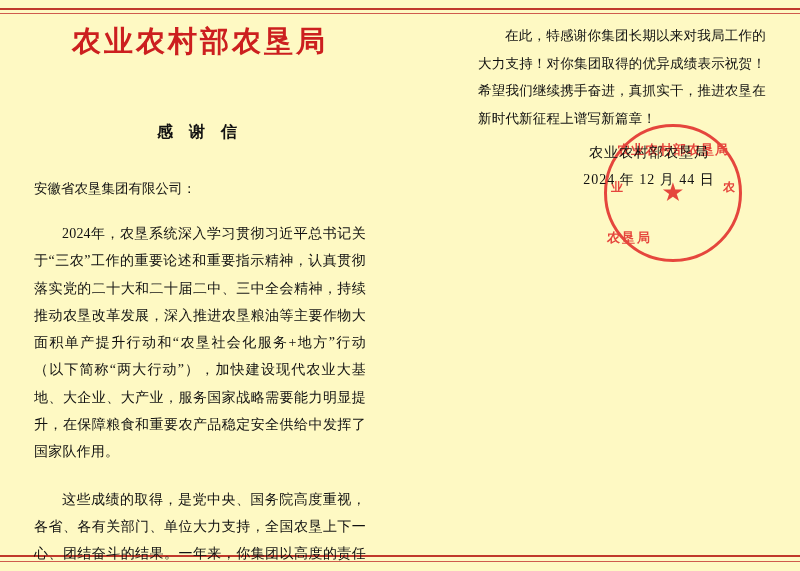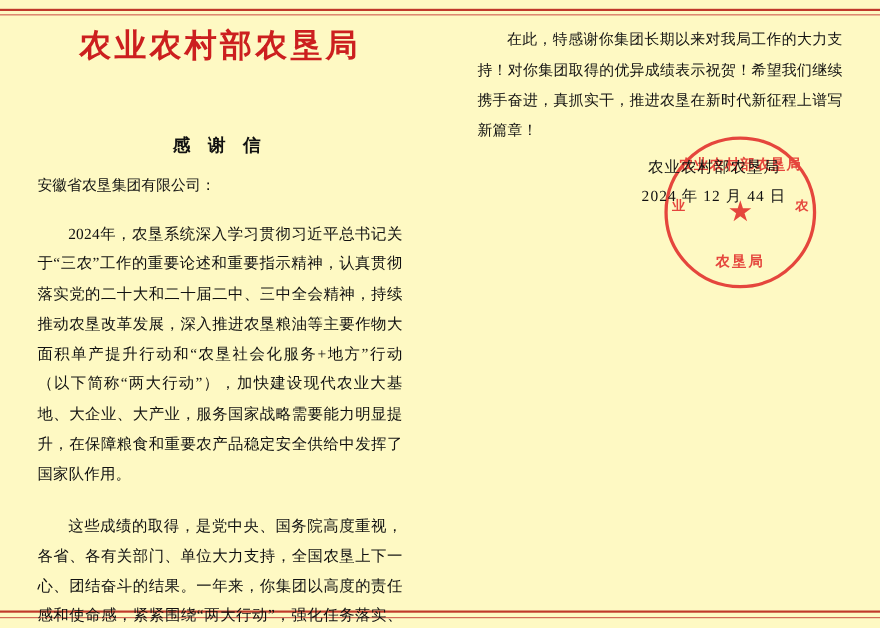--- a/index.html
+++ b/index.html
@@ -86,21 +86,21 @@
   .doc-title {
     margin-top: 60px;
     text-align: center;
     font-size: 16px;
     font-weight: bold;
     letter-spacing: 6px;
     color: #111;
   }
 
   .salutation {
-    margin-top: 16px;
+    margin-top: 36px;
     font-size: 13.5px;
     color: #111;
     line-height: 1.55;
   }
 
   .body-para {
     margin-top: 20px;
     font-size: 14px;
     color: #111;
     line-height: 1.95;
@@ -112,20 +112,21 @@
   .right-para {
     font-size: 13.5px;
     color: #111;
     line-height: 2.05;
     text-align: justify;
     letter-spacing: 0.2px;
   }
   .right-para.first {
     margin-top: 22px;
     text-indent: 2em;
+    margin-left: 44px;
   }
 
   
   .sign-block {
     position: absolute;
     right: 46px;
     top: 140px;
     width: 210px;
     text-align: center;
   }
@@ -171,21 +172,21 @@
     color: #e02020;
     font-size: 13px;
     font-weight: bold;
     letter-spacing: 1px;
   }
   .seal-bottom {
     position: absolute;
     left: 0;
     bottom: 12px;
     width: 132px;
-    text-align: center;
+    text-align: left;
     color: #e02020;
     font-size: 13px;
     font-weight: bold;
     letter-spacing: 2px;
   }
   .seal-left {
     position: absolute;
     left: 4px;
     top: 52px;
     color: #e02020;

